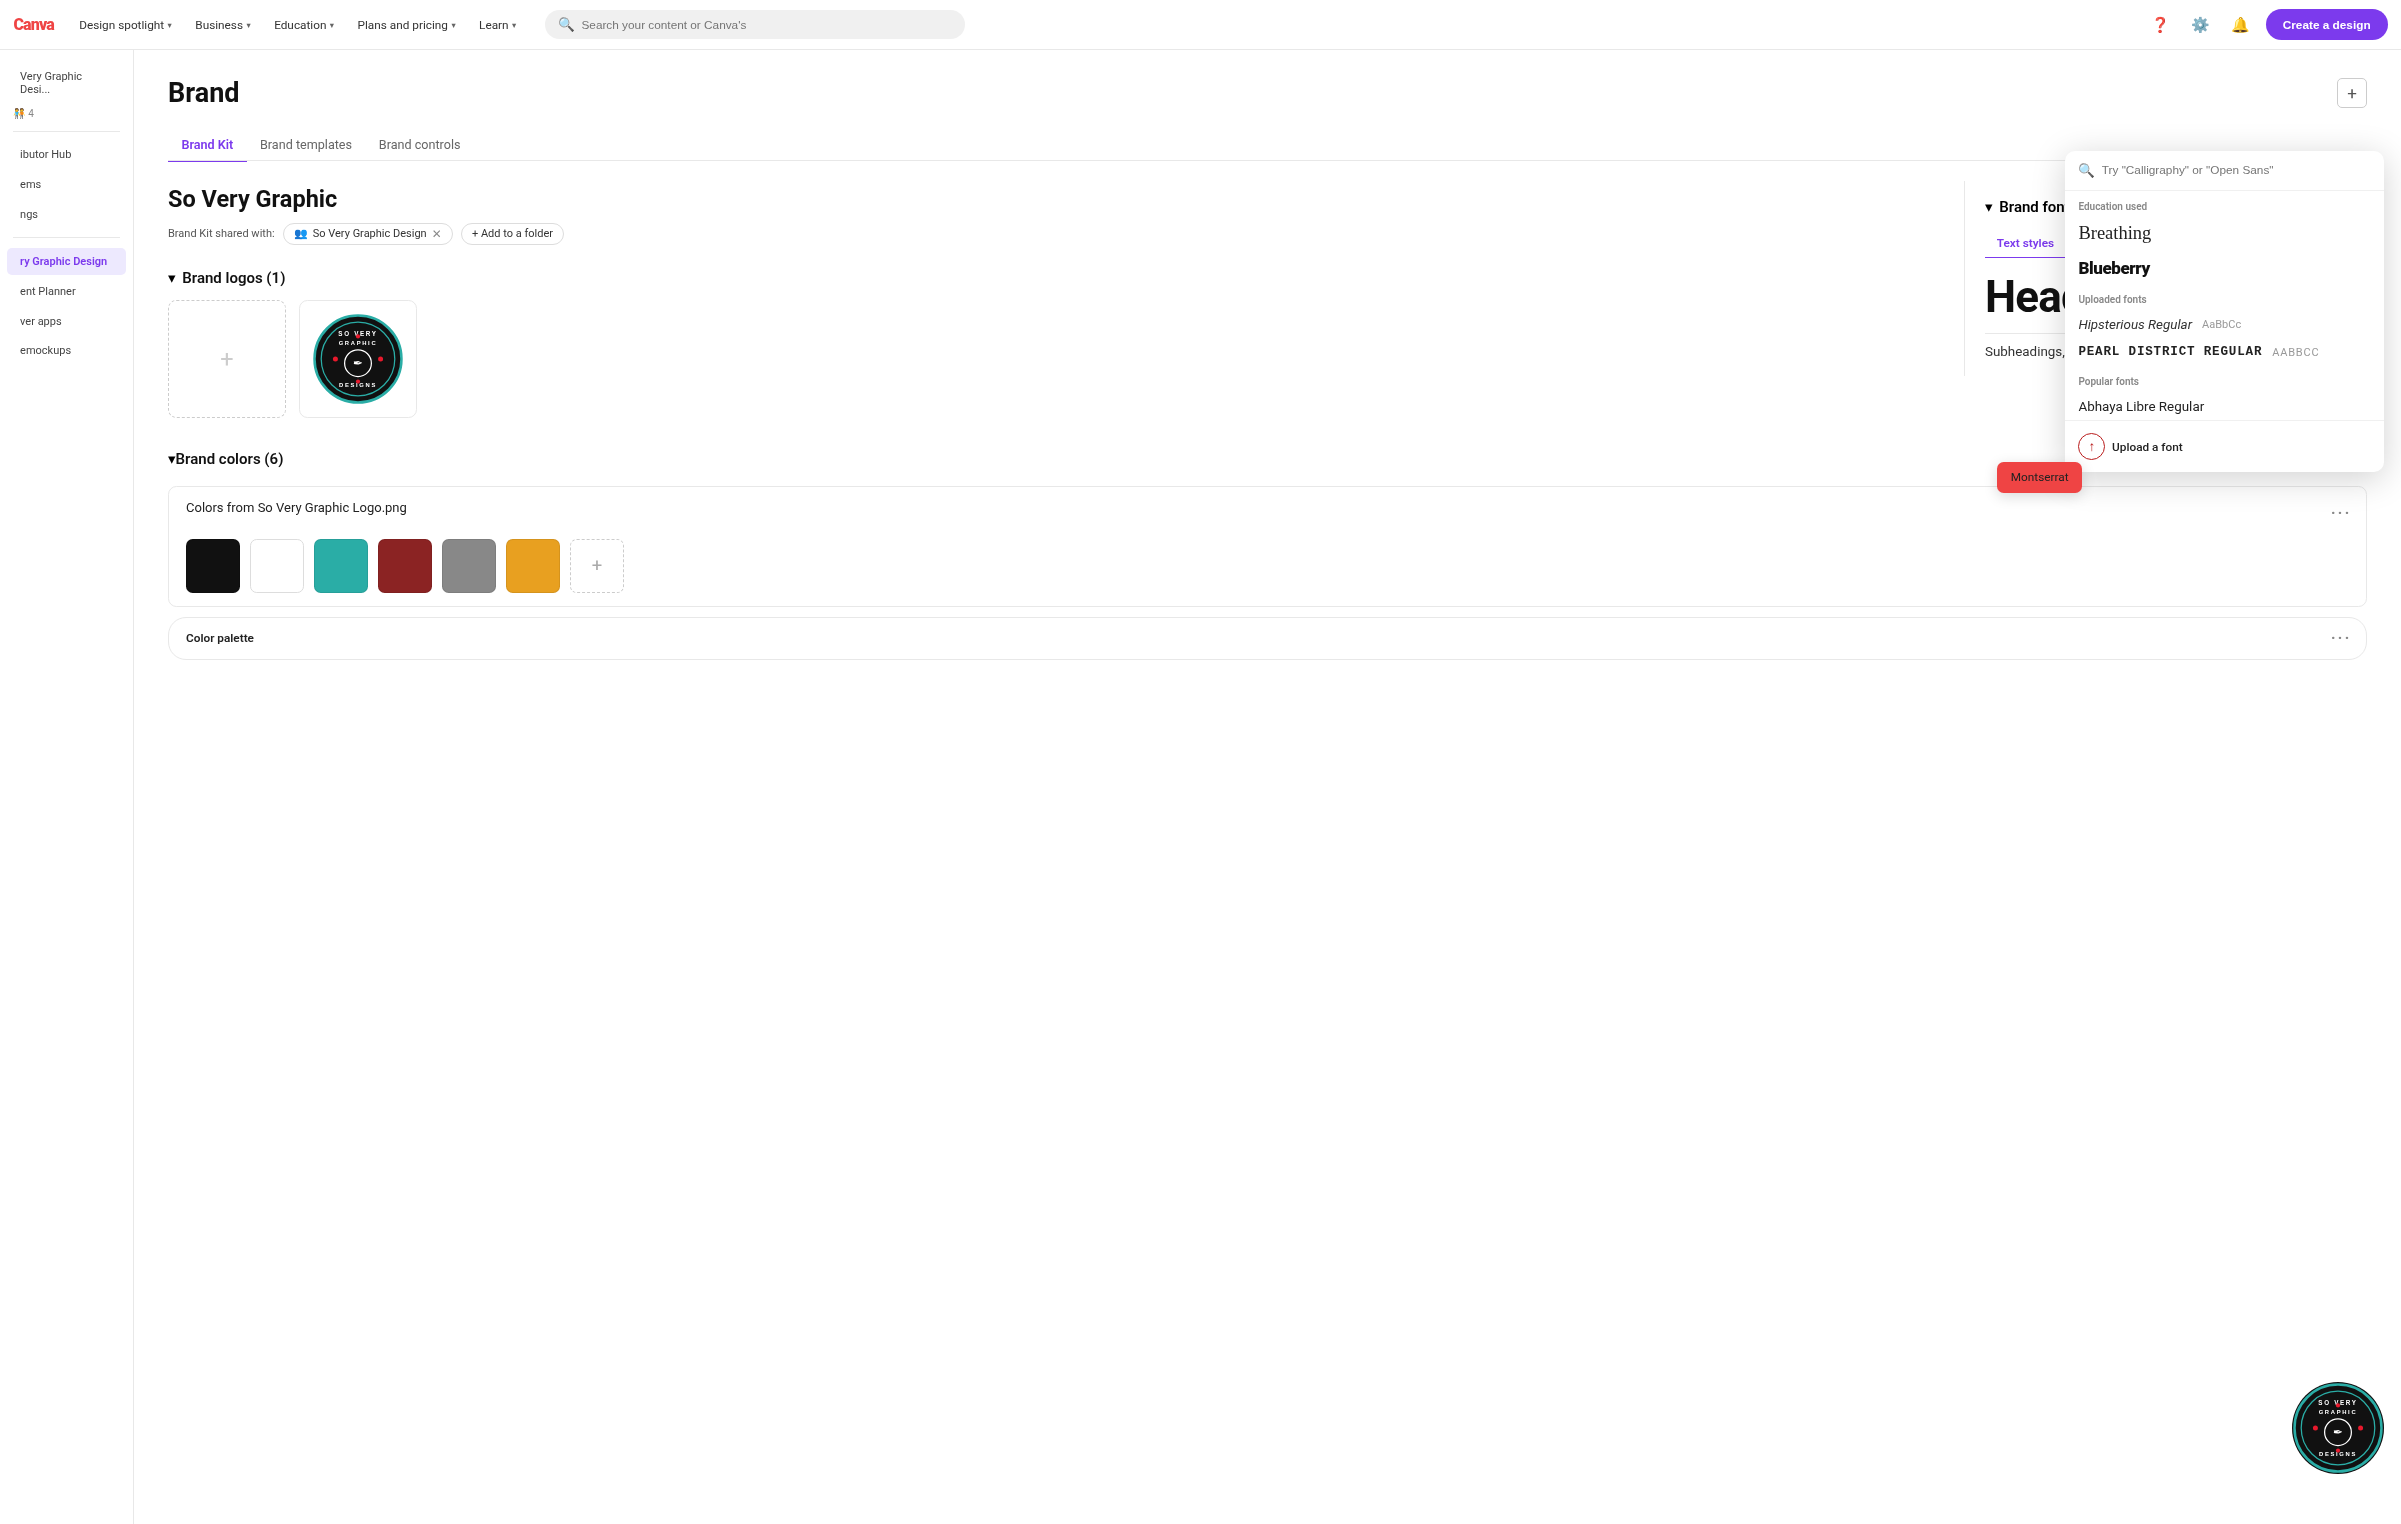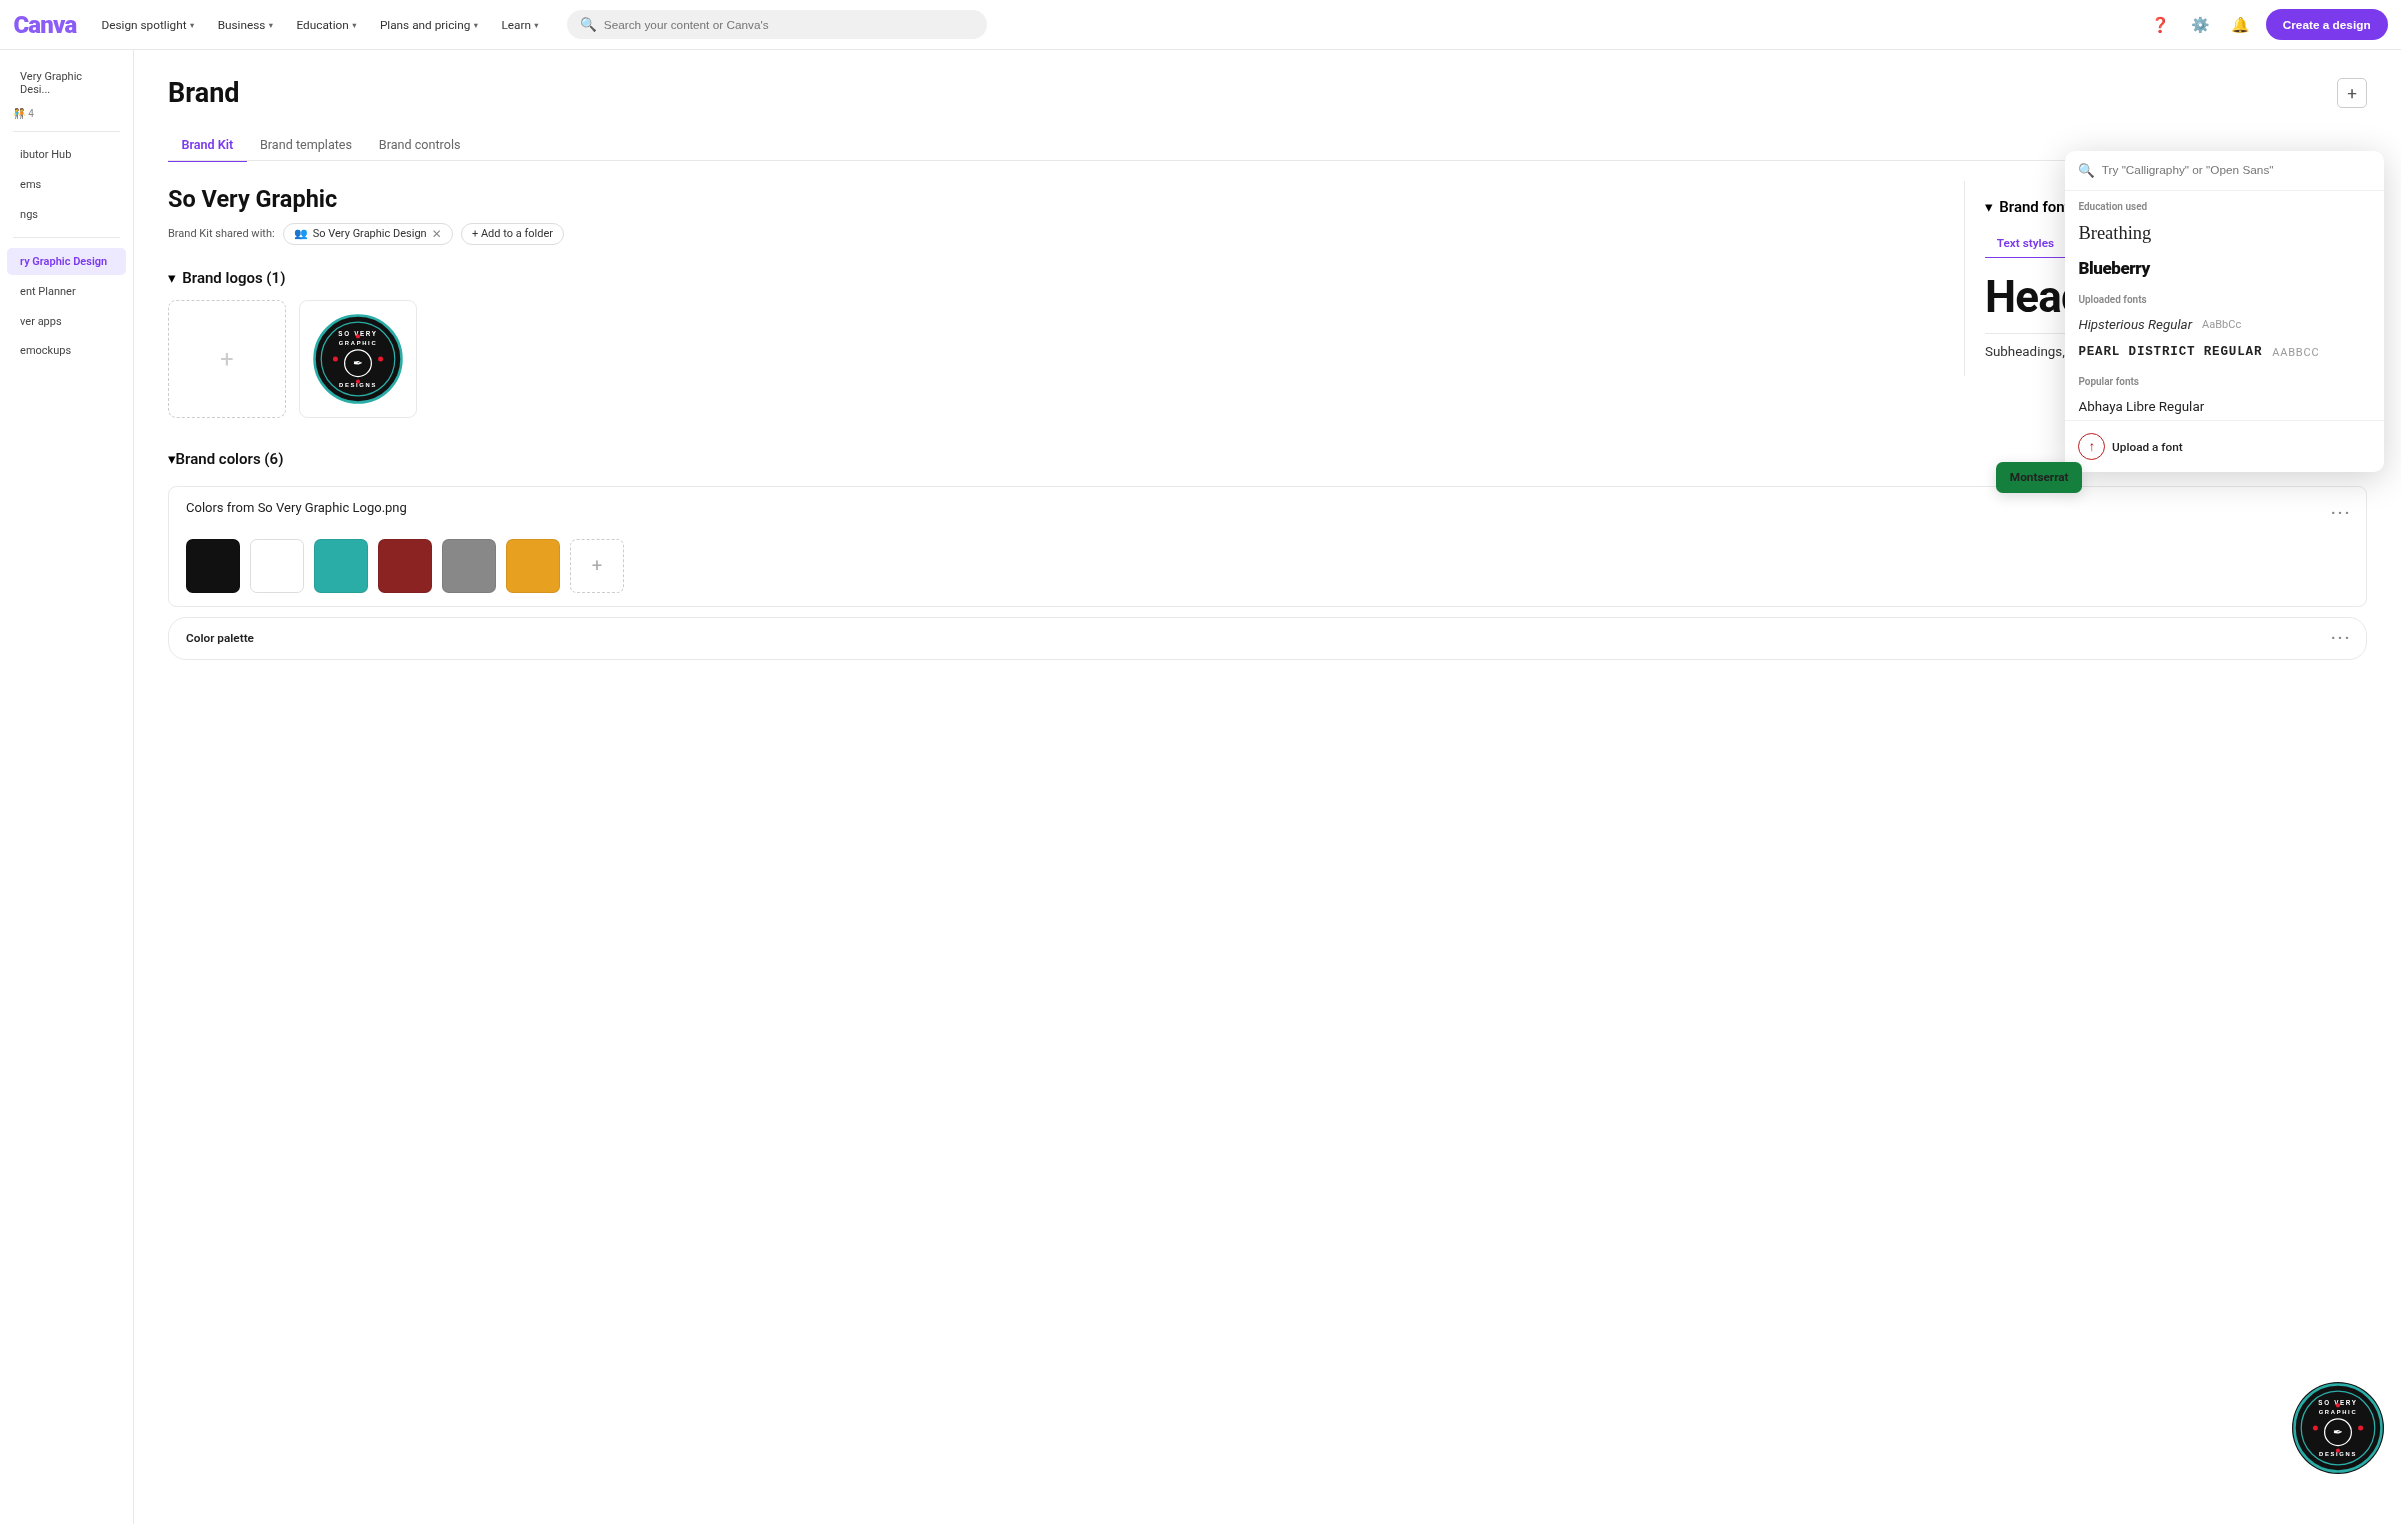--- a/index.html
+++ b/index.html
@@ -4,21 +4,21 @@
   <style>
     * { box-sizing: border-box; margin: 0; padding: 0; }
     body { font-family: -apple-system, BlinkMacSystemFont, 'Segoe UI', Roboto, sans-serif; background: #f5f5f5; overflow: hidden; }
 
     
     .topnav {
       display: flex; align-items: center; height: 50px;
       background: #fff; border-bottom: 0.8px solid #e8e8e8;
       padding: 0 13.4px; gap: 6.7px; position: fixed; top: 0; left: 0; right: 0; z-index: 100;
     }
-    .logo { color: #8b5cf6; font-weight: 900; font-size: 24px; letter-spacing: -0.8px; margin-right: 10px; }
+    .logo { color: #ef4444; font-weight: 900; font-size: 16px; letter-spacing: -0.8px; margin-right: 10px; }
     .nav-item {
       display: flex; align-items: center; gap: 3.4px; padding: 5px 8.4px;
       font-size: 11.8px; color: #333; cursor: pointer; border-radius: 5px;
     }
     .nav-chevron { font-size: 8.4px; color: #666; }
     .search-bar {
       flex: 1; max-width: 420px; margin: 0 13.4px;
       display: flex; align-items: center; gap: 6.7px;
       background: #f0f0f0; border-radius: 20px; padding: 6.7px 13.4px;
     }
@@ -127,22 +127,22 @@
     }
     .upload-icon-circle {
       width: 27px; height: 27px; border-radius: 50%;
       border: 1.7px solid #b91c1c; display: flex; align-items: center; justify-content: center;
       color: #b91c1c; font-size: 13.4px;
     }
 
     
     .montserrat-tooltip {
       position: absolute; right: 319px; top: 412px;
-      background: #15803d; border-radius: 6.7px; box-shadow: 0 3.4px 13.4px rgba(0,0,0,0.15);
-      padding: 8.4px 13.4px; font-size: 11.8px; font-weight: 700; color: #222; z-index: 300;
+      background: #ef4444; border-radius: 6.7px; box-shadow: 0 3.4px 13.4px rgba(0,0,0,0.15);
+      padding: 8.4px 13.4px; font-size: 11.8px; font-weight: 400; color: #222; z-index: 300;
       white-space: nowrap;
     }
   </style>
 </head>
 <body>
 
 <nav class="topnav">
   <div class="logo">Canva</div>
   <div class="nav-item">
     <span>Design spotlight</span>

